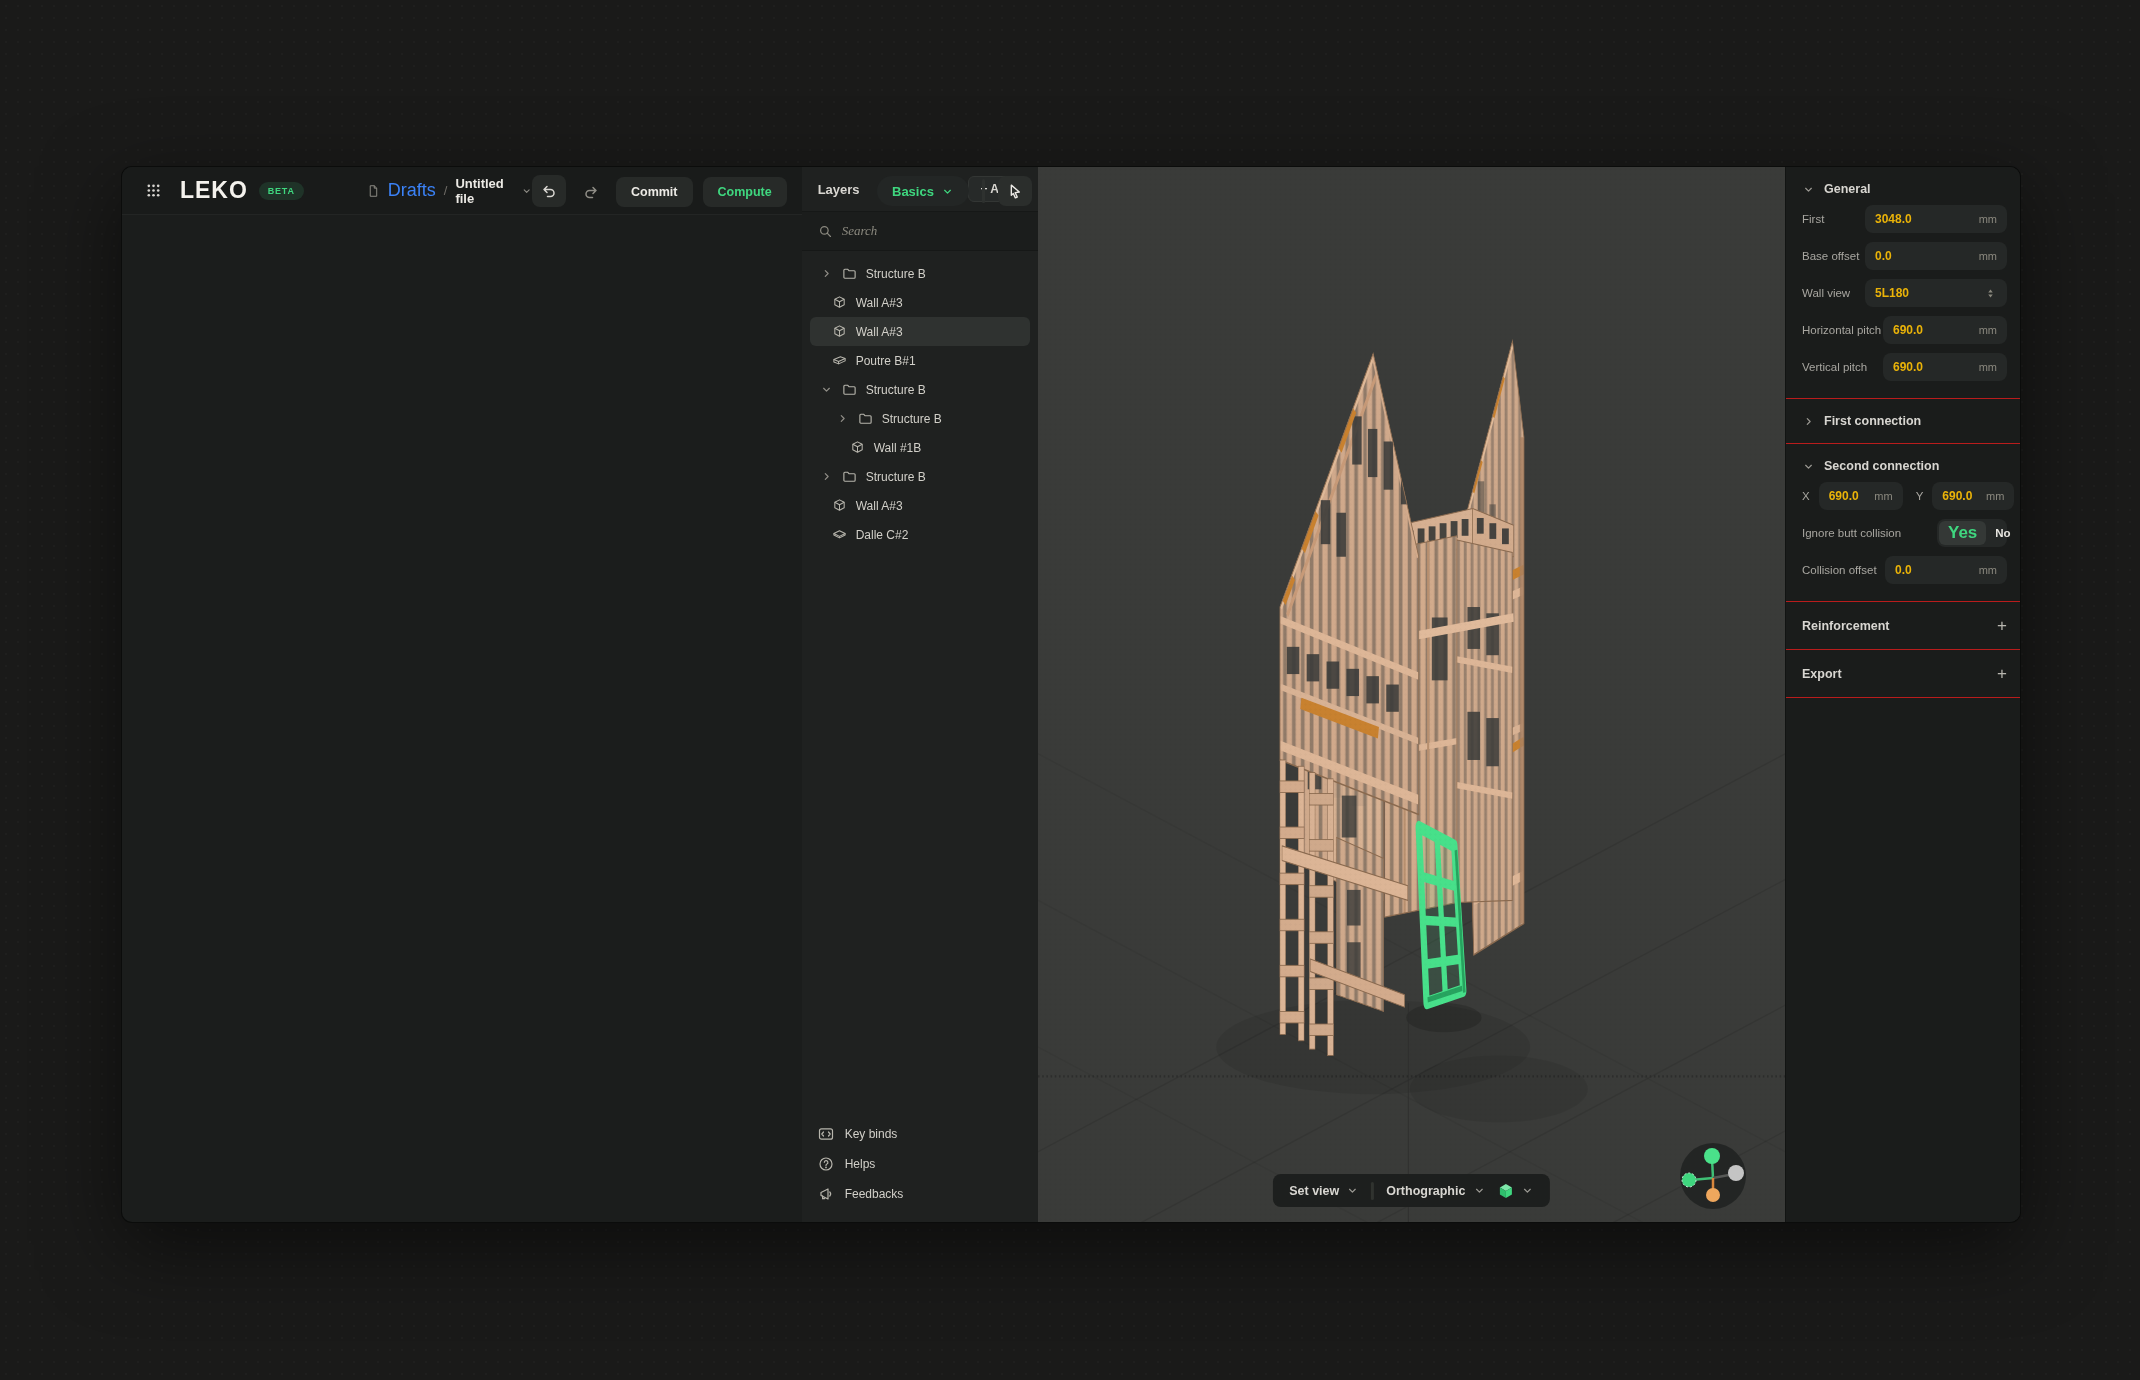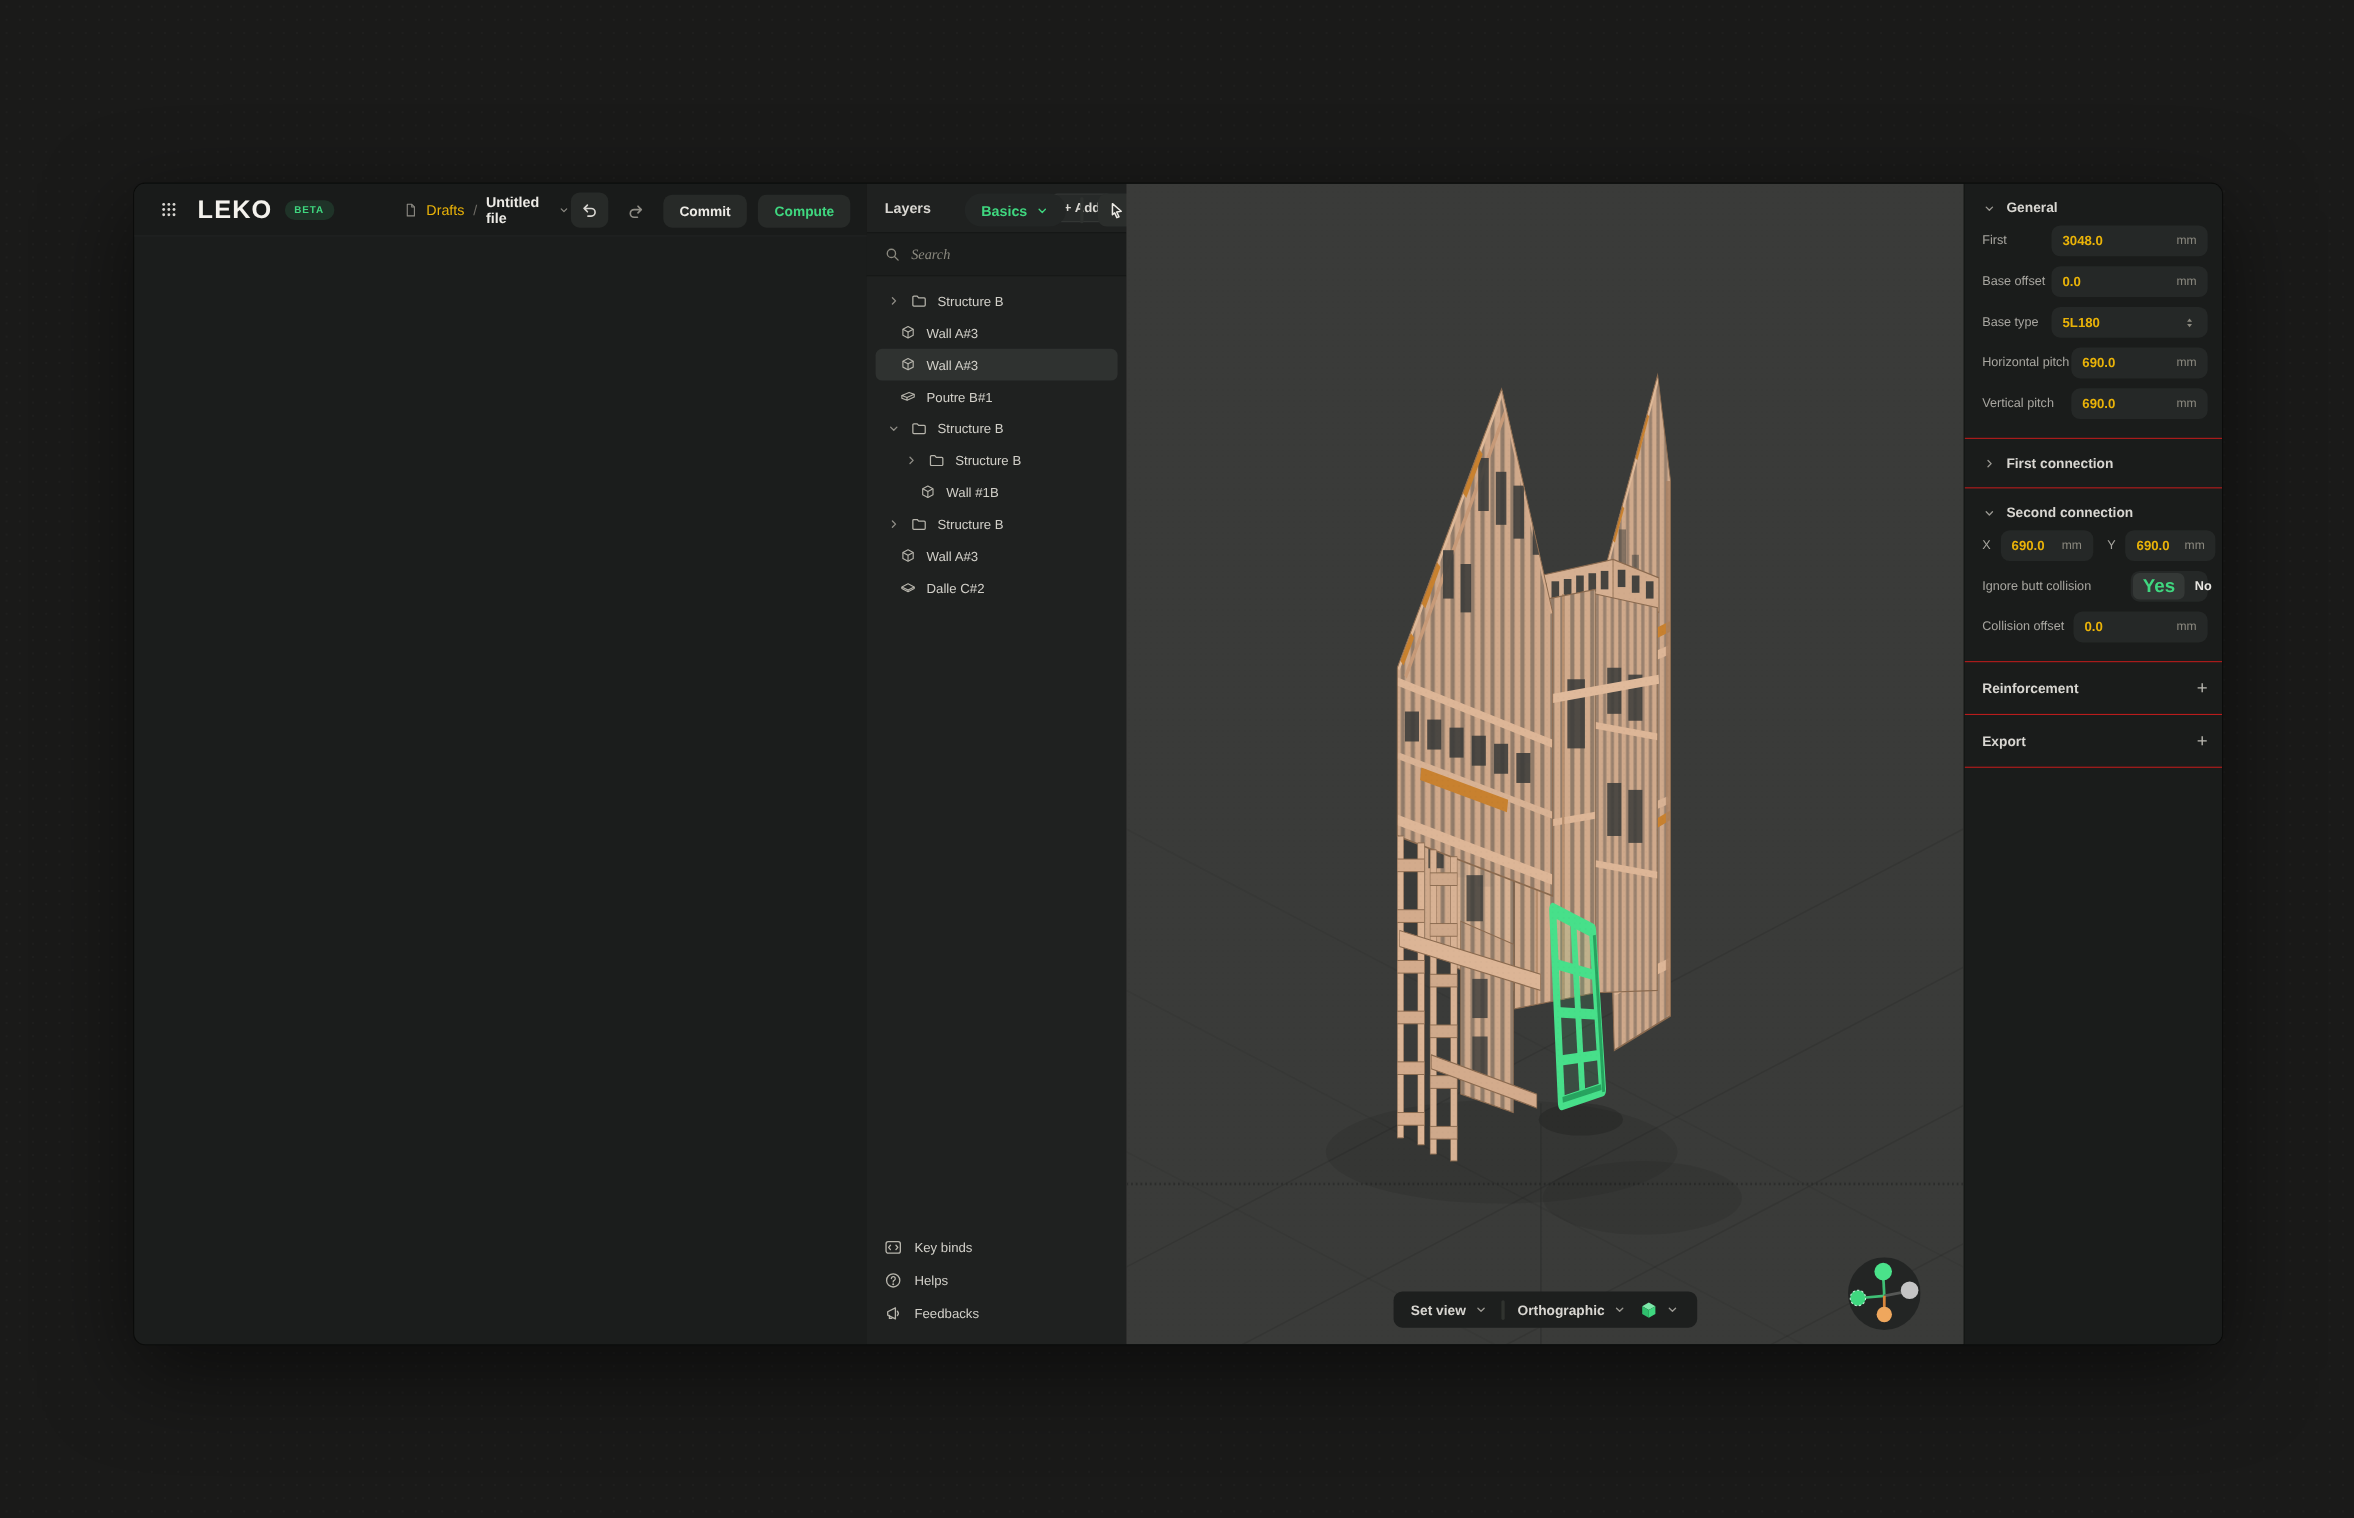--- a/index.html
+++ b/index.html
@@ -24,21 +24,21 @@
   
   .topbar {
     height:48px; flex:0 0 48px; background:#191b1a; border-bottom:1px solid #232524;
     display:flex; align-items:center; position:relative; padding:0 15px 0 18px;
   }
   .tb-left { display:flex; align-items:center; gap:11px; }
   .logo { font-size:23px; font-weight:800; letter-spacing:1px; color:#f4f2ed; margin-left:2px; }
   .beta { background:#1f3328; color:#3fd77f; font-size:9px; font-weight:700; letter-spacing:.8px;
           padding:4px 9px; border-radius:10px; }
   .crumbs { display:flex; align-items:center; gap:8px; margin-left:52px; color:#8f8d86; }
-  .crumb-dim { font-size:13px; color:#eab308; cursor:pointer; }
+  .crumb-dim { font-size:18px; color:#3b82f6; cursor:pointer; }
   .crumb-sep { font-size:13px; color:#6e6c66; }
   .crumb-file { font-size:13px; font-weight:700; color:#eceae5; }
   .iconbtn { display:flex; align-items:center; justify-content:center; width:30px; height:30px;
              color:#d8d6d1; cursor:pointer; border-radius:8px; }
   .iconbtn.boxed { background:#272a28; width:34px; height:32px; }
   .iconbtn.dim { color:#8f8d86; }
 
   .tb-center { position:absolute; left:755px; top:0; height:48px; display:flex; align-items:center; gap:13px; }
   .pill { display:flex; align-items:center; gap:7px; height:30px; padding:0 15px; border:none;
           background:#232625; border-radius:16px; color:#3fd77f; font-size:13px; font-weight:600;
@@ -700,21 +700,21 @@
           </div>
         </div>
         <div class="frow">
           <span class="flabel">Base offset</span>
           <div class="fld w142">
             <span class="val">0.0</span>
             <span class="unit">mm</span>
           </div>
         </div>
         <div class="frow">
-          <span class="flabel">Base type</span>
+          <span class="flabel">Wall view</span>
           <div class="fld w142">
             <span class="val">5L180</span>
             <svg class="stepper" width="13" height="13">
                 <use href="#i-stepper"></use>
               </svg>
           </div>
         </div>
         <div class="frow">
           <span class="flabel">Horizontal pitch</span>
           <div class="fld w124">

